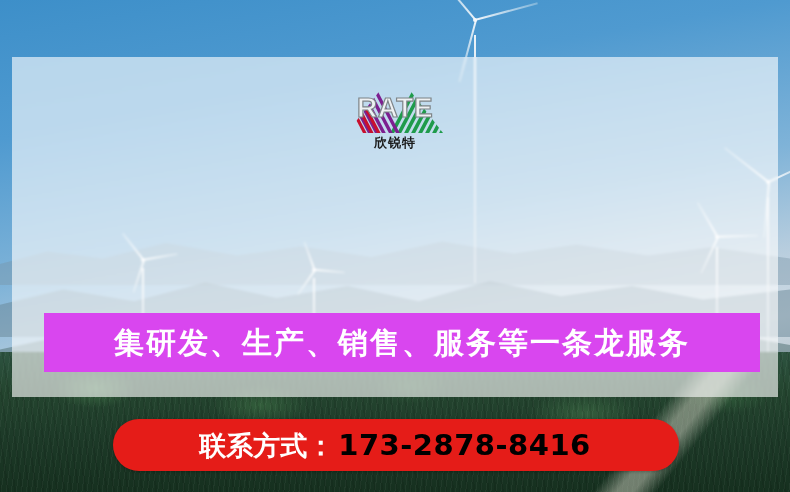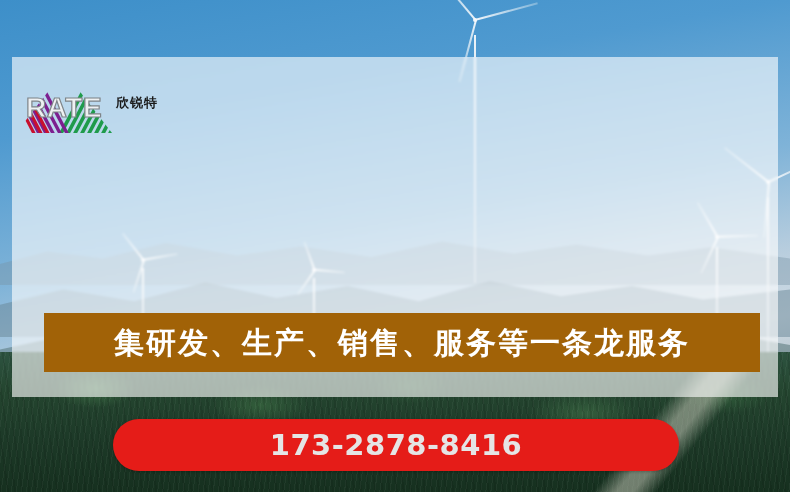--- a/index.html
+++ b/index.html
@@ -123,21 +123,21 @@
     background: rgba(255,255,255,0.62);
     backdrop-filter: blur(1px);
   }
 
   
   .logo-wrap {
     position: absolute;
     left: 0; right: 0;
     top: 12px;
     display: flex;
-    flex-direction: row;
+    flex-direction: column;
     align-items: center;
   }
   .logo-mark {
     position: relative;
     width: 104px;
     height: 66px;
   }
   .logo-mark svg { display: block; }
   .logo-name {
     margin-top: 1px;
@@ -164,21 +164,21 @@
     text-align: justify;
   }
 
   
   .banner {
     position: absolute;
     left: 32px;
     top: 256px;
     width: 716px;
     height: 59px;
-    background: #a16207;
+    background: #d946ef;
     display: flex;
     align-items: center;
     justify-content: center;
   }
   .banner-text {
     font-family: "DejaVu Sans", "Liberation Sans", sans-serif;
     font-size: 30px;
     font-weight: bold;
     color: #ffffff;
     letter-spacing: 2px;
@@ -207,21 +207,21 @@
     font-size: 27px;
     font-weight: bold;
     color: #ffffff;
     line-height: 1;
     white-space: nowrap;
   }
   .contact-number {
     font-family: "DejaVu Sans", "Liberation Sans", sans-serif;
     font-size: 29px;
     font-weight: bold;
-    color: #e5e5e5;
+    color: #000000;
     line-height: 1;
     letter-spacing: 0.5px;
     white-space: nowrap;
     padding: 0 2px;
   }
 </style>
 </head>
 <body>
 
 <div id="poster">
@@ -316,16 +316,17 @@
       <div class="logo-name">欣锐特</div>
     </div>
 
 
     <div class="banner">
       <span class="banner-text">集研发、生产、销售、服务等一条龙服务</span>
     </div>
   </div>
 
   <div class="contact-pill">
+    <span class="contact-label">联系方式：</span>
     <span class="contact-number">173-2878-8416</span>
   </div>
 
 </div>
 
 </body></html>

